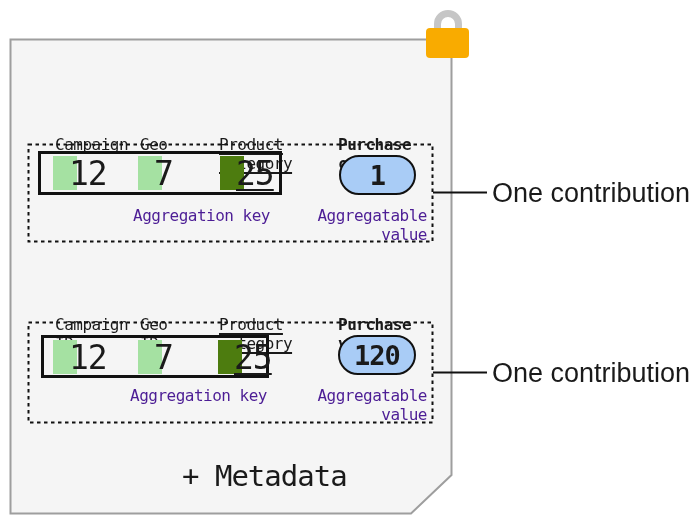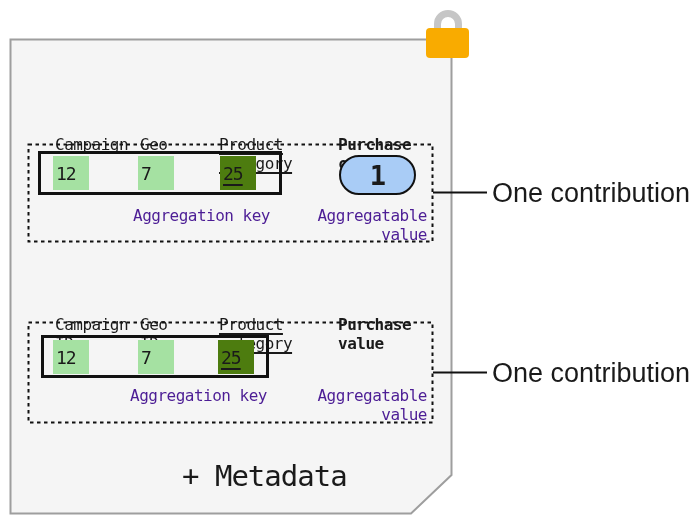--- a/index.html
+++ b/index.html
@@ -26,26 +26,26 @@
   .hdr.bold { font-weight: bold; }
   .hdr.u { text-decoration: underline; text-underline-offset: 3px; text-decoration-thickness: 1.5px; }
 
   .solidbox {
     position: absolute;
     border: 3px solid #111111;
     background: transparent;
   }
   .cell {
     position: absolute;
-    width: 36px;
+    width: 24px;
     height: 34px;
     display: flex;
     align-items: center;
-    padding-left: 3px;
-    font-size: 18px;
+    padding-left: 16px;
+    font-size: 33px;
     letter-spacing: -1px;
   }
   .cell.green  { background: #a5e1a2; }
   .cell.yellow { background: #4d7c0f; }
   .cell .u { text-decoration: underline; text-underline-offset: 4px; text-decoration-thickness: 2px; }
 
   .pill {
     position: absolute;
     height: 40px;
     border: 2.5px solid #111111;
@@ -149,20 +149,23 @@
   <div class="cell green" style="left:53px; top:340px;">
     <span>12</span>
   </div>
   <div class="cell green" style="left:138px; top:340px;">
     <span>7</span>
   </div>
   <div class="cell yellow" style="left:218px; top:340px;">
     <span class="u">25</span>
   </div>
 
+  <div class="pill" style="left:338px; top:335px; width:78px;">
+    <span>120</span>
+  </div>
 
   <div class="maglabel" style="left:41px; top:386px; width:226px;">Aggregation key</div>
   <div class="maglabel" style="left:300px; top:386px; width:127px;">Aggregatable
 value</div>
 
   <div class="callout" style="left:492px; top:358px;">One contribution</div>
 
   <div class="footer" style="left:143px; top:461px;margin-left:39px;">+ Metadata</div>
 
 </div>

